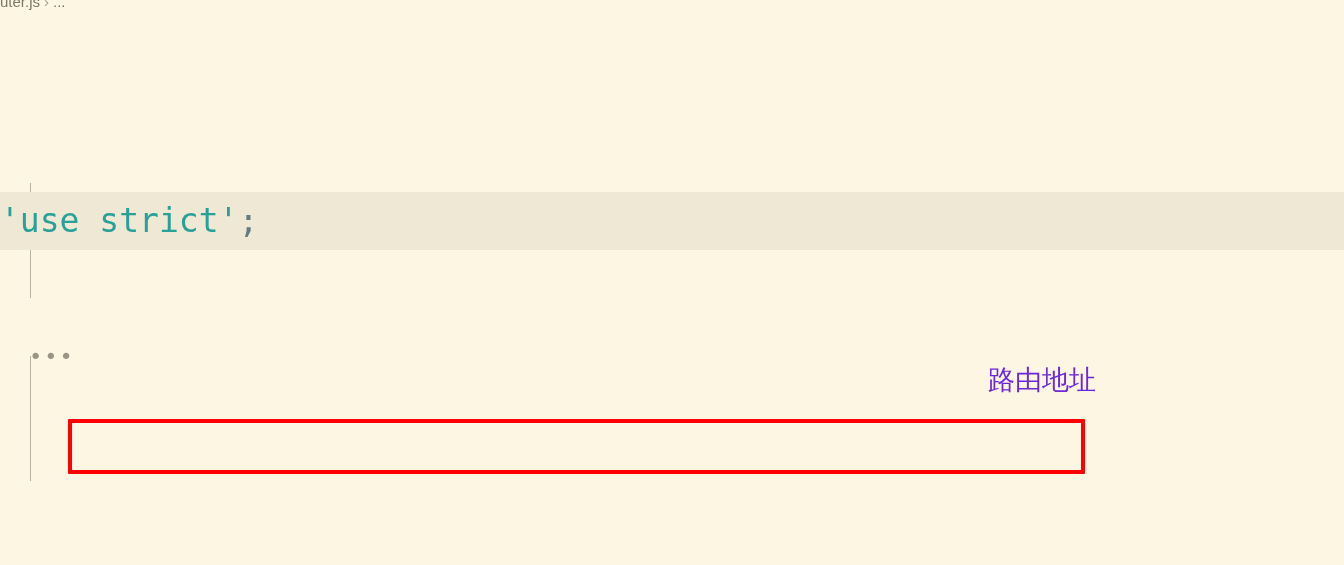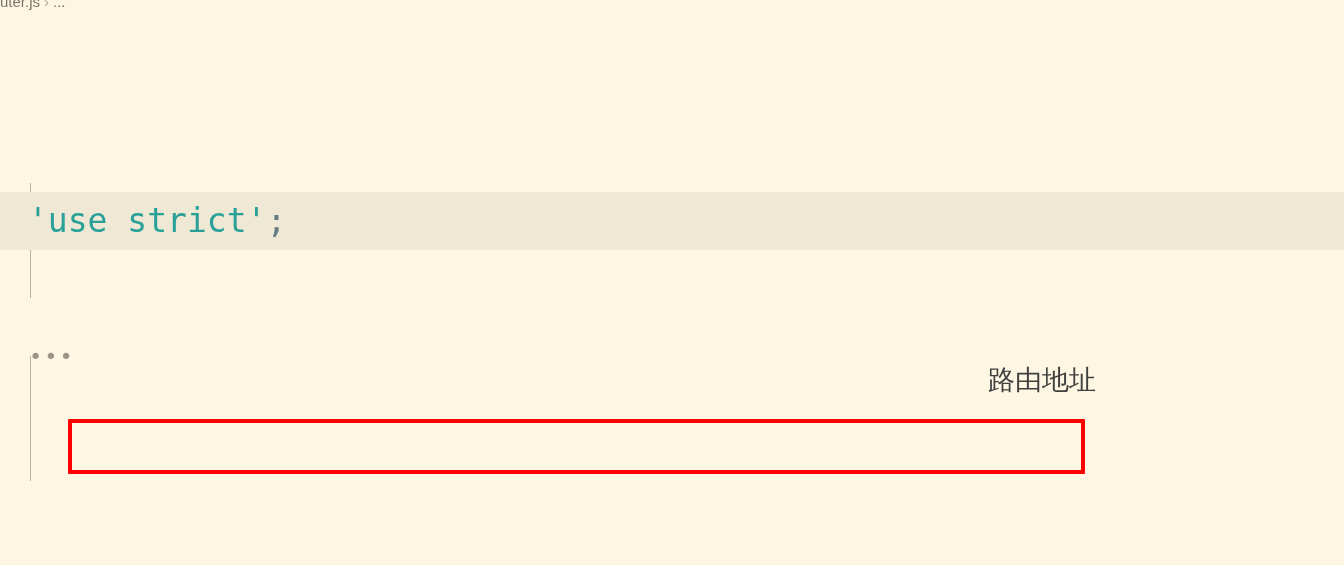--- a/index.html
+++ b/index.html
@@ -45,21 +45,20 @@
     width: 1344px;
     font-size: 33px;
     line-height: 58px;
     white-space: pre;
     letter-spacing: 0px;
     z-index: 3;
   }
   .line {
     position: relative;
     height: 58px;
-    padding-left: 28px;
     box-sizing: border-box;
   }
   .line.current {
     background: #EEE8D5;
   }
 
   
   .t-str      { color: #2AA198; }
   .t-semi     { color: #657B83; }
 
@@ -88,21 +87,21 @@
     border: 4px solid #FF0000;
     border-radius: 1px;
     z-index: 5;
     pointer-events: none;
     box-sizing: border-box;
   }
 
   
   .annot {
     position: absolute;
-    color: #404040;
+    color: #6d28d9;
     font-family: "DejaVu Sans", "Liberation Sans", sans-serif;
     font-size: 27px;
     line-height: 30px;
     z-index: 7;
     white-space: nowrap;
   }
 </style>
 </head>
 <body>
 

